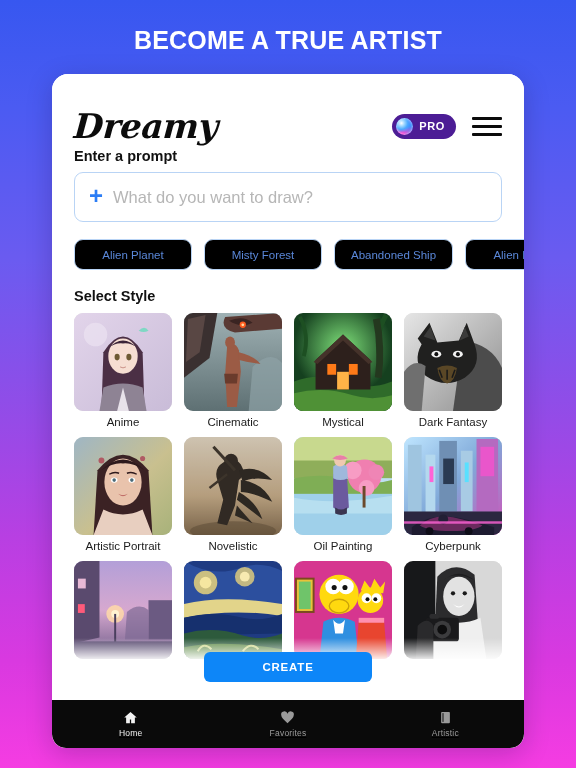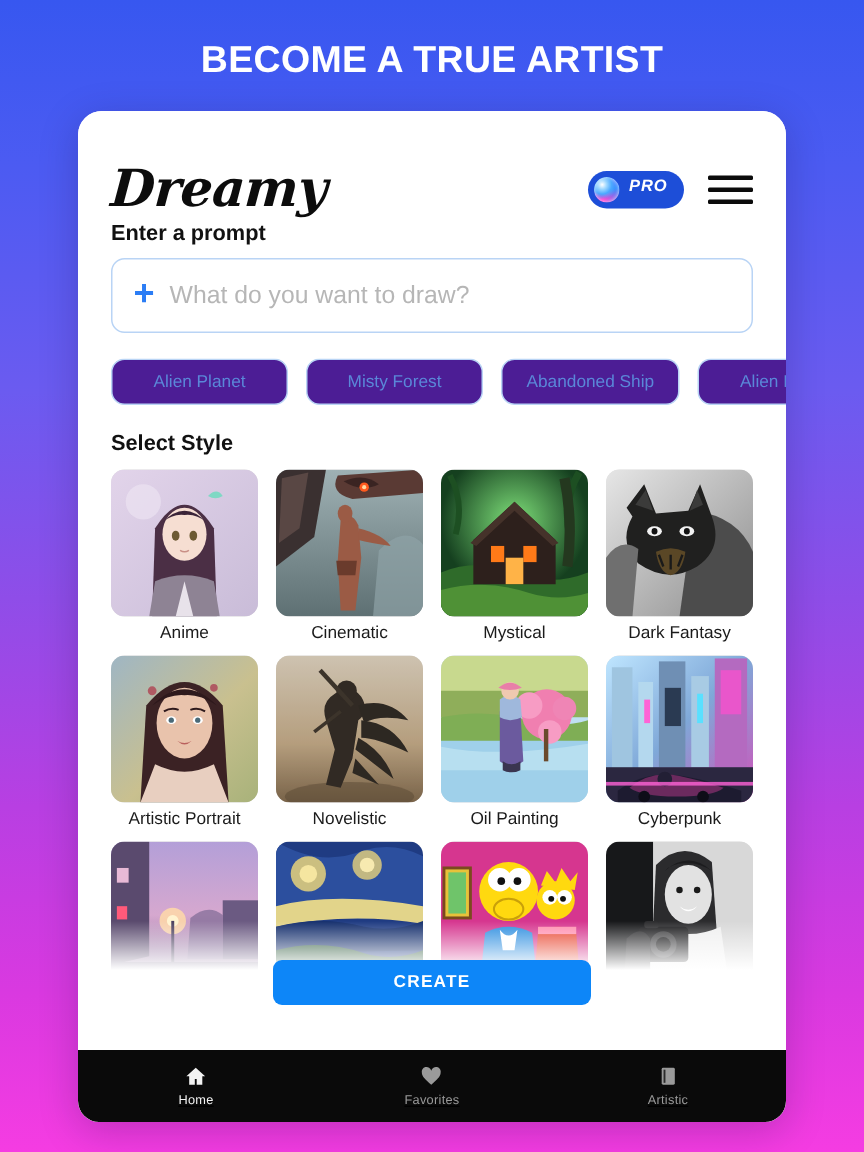--- a/index.html
+++ b/index.html
@@ -69,26 +69,26 @@
     transform: skewX(-4deg);
   }
   .header-right {
     margin-left: auto;
     display: flex;
     align-items: center;
     gap: 16px;
   }
   .pro-badge {
     display: flex;
+    align-items: center;
     gap: 6px;
-    background: #1d4ed8;
+    background: #4c1d95;
     border-radius: 14px;
     padding: 4px 11px 4px 4px;
     height: 25px;
-    font-style: italic;
   }
   .pro-orb {
     width: 17px; height: 17px;
     border-radius: 50%;
     background:
       radial-gradient(circle at 32% 30%, #ffffff 0%, #9fd8ff 18%, #4aa8ff 38%, transparent 60%),
       conic-gradient(from 200deg, #ff3fd0, #8a4dff, #2f8cff, #ff3fd0);
     box-shadow: inset 0 0 3px rgba(255,255,255,.8);
   }
   .pro-text {
@@ -152,21 +152,21 @@
     border: 1px solid #b9d4f5;
     border-radius: 9px;
     height: 31px;
     min-width: 118px;
     padding: 0 16px;
     display: flex;
     align-items: center;
     justify-content: center;
     color: #5a87d8;
     font-size: 11.5px;
-    background: #4c1d95;
+    background: #000000;
   }
 
   
   .grid-title {
     font-size: 14.5px;
     font-weight: bold;
     color: #111;
     margin: 18px 0 9px 22px;
   }
   .style-grid {
@@ -194,22 +194,22 @@
   }
 
   
   .create-wrap {
     position: absolute;
     left: 0; right: 0; bottom: 0;
     padding: 14px 22px 18px 22px;
     background: linear-gradient(180deg, rgba(255,255,255,0) 0%, #fff 38%, #fff 100%);
   }
   .create-btn {
-    width: 212px;
-    margin: 12px auto;
+    width: 168px;
+    margin: 0 auto;
     height: 30px;
     background: #0d86f8;
     border-radius: 6px;
     display: flex;
     align-items: center;
     justify-content: center;
     color: #fff;
     font-size: 11.5px;
     font-weight: bold;
     letter-spacing: 0.8px;

